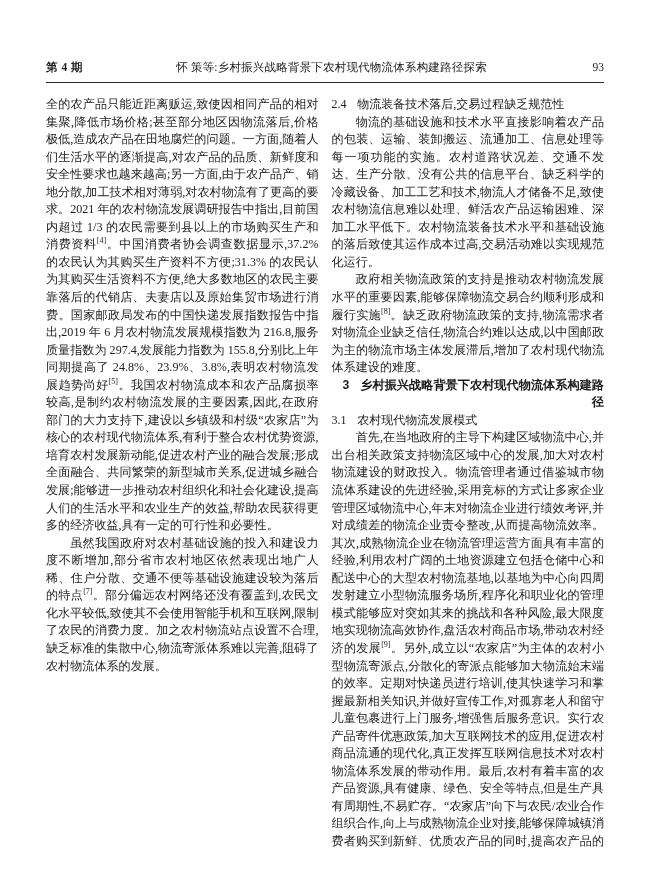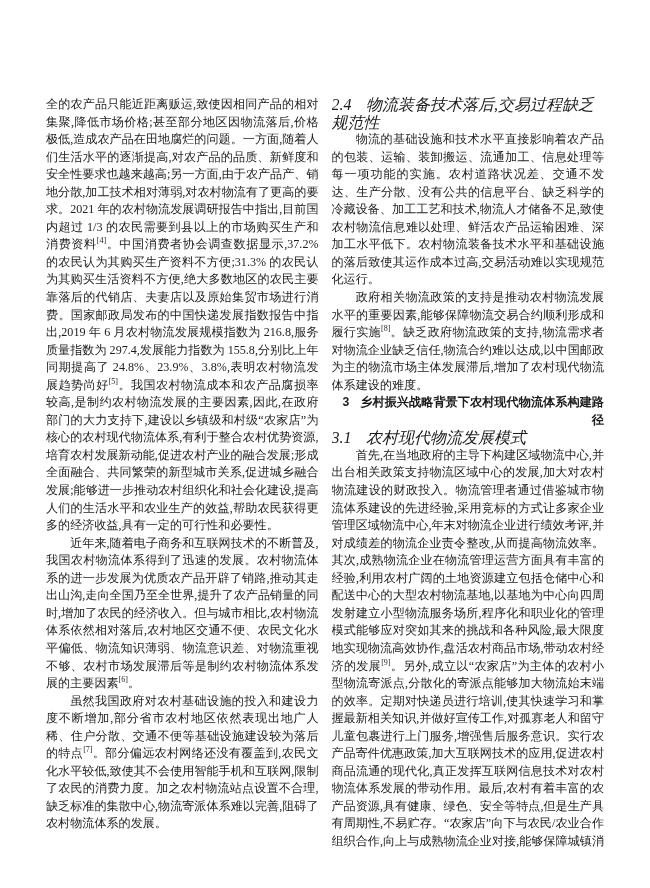--- a/index.html
+++ b/index.html
@@ -53,34 +53,37 @@
     line-height: 0;
     vertical-align: super;
   }
   .h1 {
     font-weight: bold;
     font-family: "Liberation Sans", "DejaVu Sans", sans-serif;
     font-size: 12.2px;
     text-align: right;
   }
   .h2 {
-    font-style: italic;
-    font-size: 16px;
+    font-size: 12px;
     text-align: left;
   }
   .hnum { display: inline-block; margin-right: 0.9em; font-style: inherit; }
 </style>
 </head>
 <body>
 
 <div class="page">
+  <div class="header">
+    <span class="issue">第 4 期</span>
+    <span class="running-title">怀  策等:乡村振兴战略背景下农村现代物流体系构建路径探索</span>
+    <span class="pageno">93</span>
+  </div>
   <div class="content">
     <div class="col" id="col-left">
         <p class="noindent">全的农产品只能近距离贩运,致使因相同产品的相对集聚,降低市场价格;甚至部分地区因物流落后,价格极低,造成农产品在田地腐烂的问题。一方面,随着人们生活水平的逐渐提高,对农产品的品质、新鲜度和安全性要求也越来越高;另一方面,由于农产品产、销地分散,加工技术相对薄弱,对农村物流有了更高的要求。2021 年的农村物流发展调研报告中指出,目前国内超过 1/3 的农民需要到县以上的市场购买生产和消费资料<sup>[4]</sup>。中国消费者协会调查数据显示,37.2% 的农民认为其购买生产资料不方便;31.3% 的农民认为其购买生活资料不方便,绝大多数地区的农民主要靠落后的代销店、夫妻店以及原始集贸市场进行消费。国家邮政局发布的中国快递发展指数报告中指出,2019 年 6 月农村物流发展规模指数为 216.8,服务质量指数为 297.4,发展能力指数为 155.8,分别比上年同期提高了 24.8%、23.9%、3.8%,表明农村物流发展趋势尚好<sup>[5]</sup>。我国农村物流成本和农产品腐损率较高,是制约农村物流发展的主要因素,因此,在政府部门的大力支持下,建设以乡镇级和村级“农家店”为核心的农村现代物流体系,有利于整合农村优势资源,培育农村发展新动能,促进农村产业的融合发展;形成全面融合、共同繁荣的新型城市关系,促进城乡融合发展;能够进一步推动农村组织化和社会化建设,提高人们的生活水平和农业生产的效益,帮助农民获得更多的经济收益,具有一定的可行性和必要性。</p>
-        <p class="">近年来,随着电子商务和互联网技术的不断普及,我国农村物流体系得到了迅速的发展。农村物流体系的进一步发展为优质农产品开辟了销路,推动其走出山沟,走向全国乃至全世界,提升了农产品销量的同时,增加了农民的经济收入。但与城市相比,农村物流体系依然相对落后,农村地区交通不便、农民文化水平偏低、物流知识薄弱、物流意识差、对物流重视不够、农村市场发展滞后等是制约农村物流体系发展的主要因素<sup>[6]</sup>。</p>
         <p class="">虽然我国政府对农村基础设施的投入和建设力度不断增加,部分省市农村地区依然表现出地广人稀、住户分散、交通不便等基础设施建设较为落后的特点<sup>[7]</sup>。部分偏远农村网络还没有覆盖到,农民文化水平较低,致使其不会使用智能手机和互联网,限制了农民的消费力度。加之农村物流站点设置不合理,缺乏标准的集散中心,物流寄派体系难以完善,阻碍了农村物流体系的发展。</p>
       </div>
     <div class="col" id="col-right">
         <div class="h2"><span class="hnum">2.4</span>物流装备技术落后,交易过程缺乏规范性</div>
         <p class="">物流的基础设施和技术水平直接影响着农产品的包装、运输、装卸搬运、流通加工、信息处理等每一项功能的实施。农村道路状况差、交通不发达、生产分散、没有公共的信息平台、缺乏科学的冷藏设备、加工工艺和技术,物流人才储备不足,致使农村物流信息难以处理、鲜活农产品运输困难、深加工水平低下。农村物流装备技术水平和基础设施的落后致使其运作成本过高,交易活动难以实现规范化运行。</p>
         <p class="">政府相关物流政策的支持是推动农村物流发展水平的重要因素,能够保障物流交易合约顺利形成和履行实施<sup>[8]</sup>。缺乏政府物流政策的支持,物流需求者对物流企业缺乏信任,物流合约难以达成,以中国邮政为主的物流市场主体发展滞后,增加了农村现代物流体系建设的难度。</p>
         <div class="h1"><span class="hnum">3</span>乡村振兴战略背景下农村现代物流体系构建路径</div>
         <div class="h2"><span class="hnum">3.1</span>农村现代物流发展模式</div>
         <p class="">首先,在当地政府的主导下构建区域物流中心,并出台相关政策支持物流区域中心的发展,加大对农村物流建设的财政投入。物流管理者通过借鉴城市物流体系建设的先进经验,采用竞标的方式让多家企业管理区域物流中心,年末对物流企业进行绩效考评,并对成绩差的物流企业责令整改,从而提高物流效率。其次,成熟物流企业在物流管理运营方面具有丰富的经验,利用农村广阔的土地资源建立包括仓储中心和配送中心的大型农村物流基地,以基地为中心向四周发射建立小型物流服务场所,程序化和职业化的管理模式能够应对突如其来的挑战和各种风险,最大限度地实现物流高效协作,盘活农村商品市场,带动农村经济的发展<sup>[9]</sup>。另外,成立以“农家店”为主体的农村小型物流寄派点,分散化的寄派点能够加大物流始末端的效率。定期对快递员进行培训,使其快速学习和掌握最新相关知识,并做好宣传工作,对孤寡老人和留守儿童包裹进行上门服务,增强售后服务意识。实行农产品寄件优惠政策,加大互联网技术的应用,促进农村商品流通的现代化,真正发挥互联网信息技术对农村物流体系发展的带动作用。最后,农村有着丰富的农产品资源,具有健康、绿色、安全等特点,但是生产具有周期性,不易贮存。“农家店”向下与农民/农业合作组织合作,向上与成熟物流企业对接,能够保障城镇消费者购买到新鲜、优质农产品的同时,提高农产品的认可率和销量,增加农民经济收入。“政府 + 区域物流中心 + 成熟物流企业 + 农家店 + 农户/农业合作组织”的农村现代物流发展模式能够为农民节省交易成本,保障农产品新鲜度和质量的同时,提高物流效率,使农产品销往全国乃至全世界。</p>
       </div>

